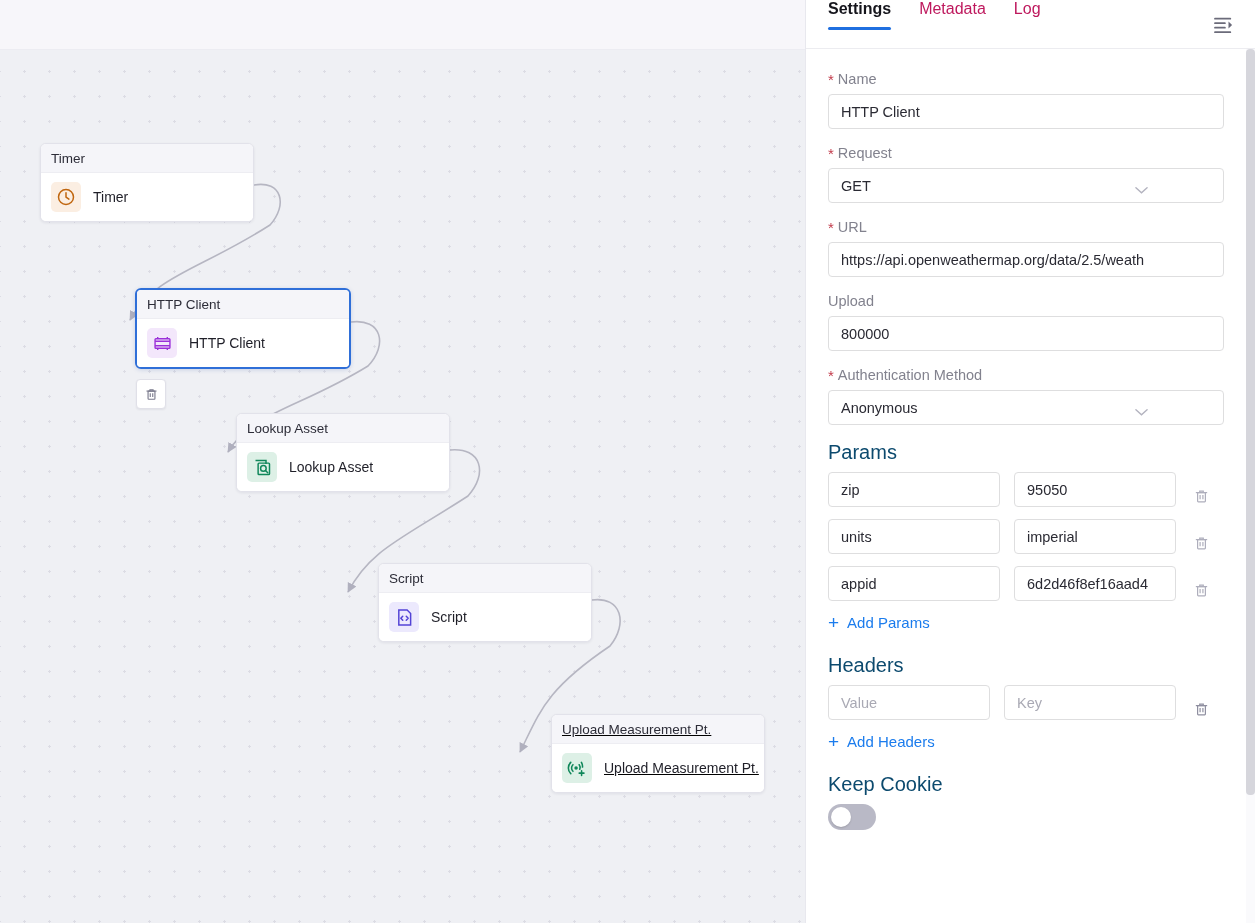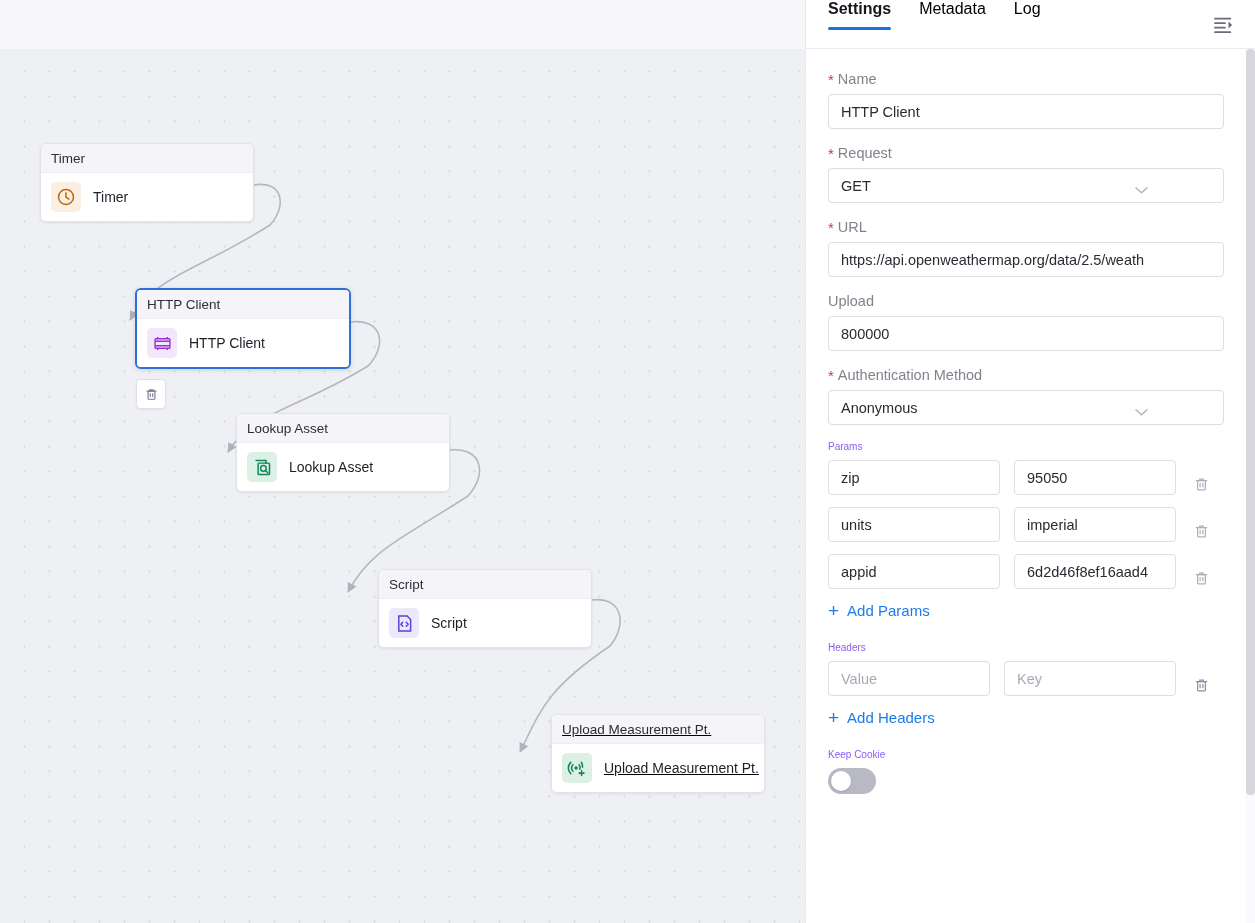--- a/index.html
+++ b/index.html
@@ -98,21 +98,21 @@
     flex: 0 0 auto;
     display: flex; align-items: flex-start;
     padding: 0 22px;
     border-bottom: 1px solid #ececf0;
     background: #fff;
   }
   .tab {
     font-size: 16px;
     padding: 0 0 11px 0;
     margin-right: 28px;
-    color: #000000;
+    color: #be185d;
     cursor: pointer;
     position: relative;
   }
   .tab.active { color: #15151c; font-weight: bold; }
   .tab.active::after {
     content: "";
     position: absolute; left: 0; right: 0; bottom: -1px;
     height: 3px; background: #1f6fe0; border-radius: 2px;
   }
   #collapse-btn {
@@ -145,21 +145,21 @@
     font-size: 14.5px; color: #2a2a33;
     font-family: "Liberation Sans", sans-serif;
     outline: none;
   }
   .txt-input::placeholder { color: #a9a9b4; }
   .select-wrap { position: relative; width: 332px; }
   .select-wrap .chev {
     position: absolute; right: 12px; top: 13px;
     pointer-events: none;
   }
-  .section-label { font-size: 10px; color: #8b5cf6; margin-bottom: 8px; }
+  .section-label { font-size: 20px; color: #0c4a6e; margin-bottom: 8px; }
 
   .kv-row { display: flex; align-items: flex-end; gap: 14px; margin-bottom: 12px; }
   .kv-key   { width: 172px; height: 35px; }
   .kv-value { width: 162px; height: 35px; }
   .kv-del { width: 22px; height: 22px; display: flex; align-items: center; justify-content: center; cursor: pointer; }
 
   .add-link {
     display: flex; align-items: center; gap: 8px;
     color: #1b7ced; font-size: 15px; cursor: pointer;
     margin: 2px 0 22px 0;
@@ -256,21 +256,21 @@
             <path d="M4 4 H16 V8"></path>
             <rect x="7" y="7" width="13" height="13" rx="1"></rect>
             <circle cx="13" cy="13" r="3.2"></circle>
             <path d="M15.4 15.4 L18 18" stroke-linecap="round"></path>
           </svg>
         </span>
         <span class="node-label">Lookup Asset</span>
       </div>
     </div>
 
-    <div class="node" style="left:378px; top:563px; width:214px;margin-top:6px;">
+    <div class="node" style="left:378px; top:563px; width:214px;">
       <div class="node-header">Script</div>
       <div class="node-body">
         <span class="node-icon icon-script">
           <svg width="21" height="21" viewBox="0 0 24 24" fill="none" stroke="#5343d6" stroke-width="1.7">
             <path d="M5.5 3.5 H15 L19 7.5 V20.5 H5.5 Z"></path>
             <path d="M10 10.5 L7.8 12.8 L10 15.1" stroke-linecap="round" stroke-linejoin="round"></path>
             <path d="M14 10.5 L16.2 12.8 L14 15.1" stroke-linecap="round" stroke-linejoin="round"></path>
           </svg>
         </span>
         <span class="node-label">Script</span>

